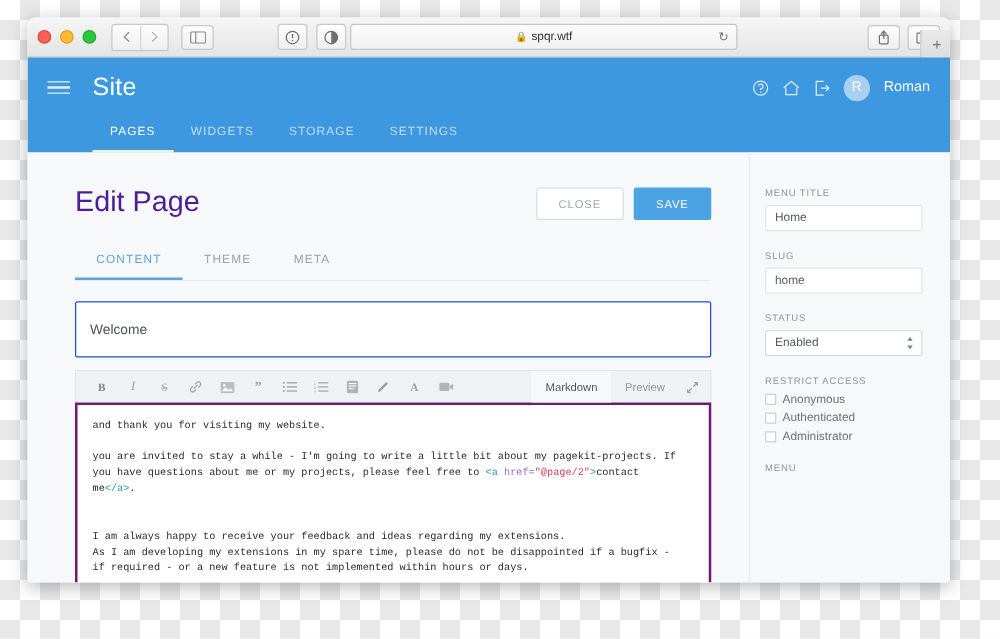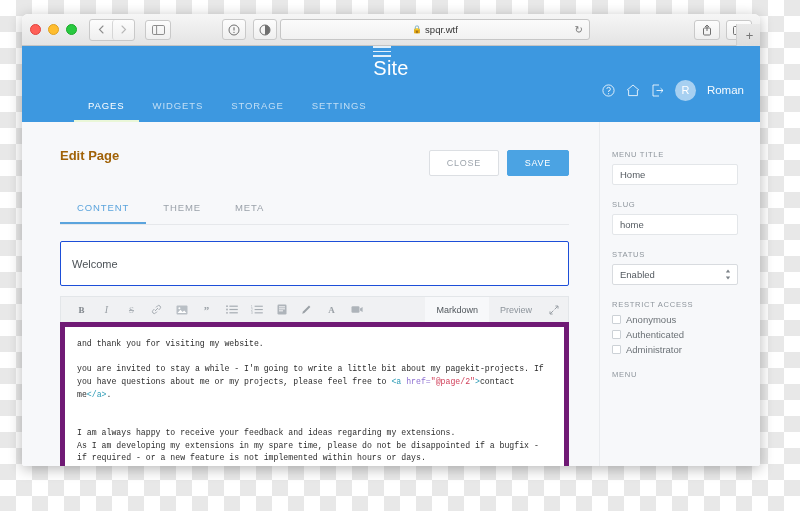--- a/index.html
+++ b/index.html
@@ -92,21 +92,21 @@
     color:#777; font-size: 13px;
     position:absolute; right:-10px; top:4px;
   }
 
   
   #app-header {
     background: #3d98e0;
     flex: none;
     position: relative;
   }
-  #app-topline { height: 48px; display: flex; align-items: center; padding: 0 16px; flex-direction: column; }
+  #app-topline { height: 48px; display: flex; align-items: center; padding: 0 16px; }
   #hamburger { width: 18px; display:flex; flex-direction:column; gap:3px; margin-right:18px; }
   #hamburger span { display:block; height: 1.5px; background: rgba(255,255,255,.85); }
   #site-title { color:#fff; font-size: 20px; font-weight: 400; letter-spacing:.2px; }
   #header-right { margin-left:auto; display:flex; align-items:center; gap:11px; }
   .hicon { color: rgba(255,255,255,.82); display:flex; align-items:center; }
   #avatar {
     width: 21px; height: 21px; border-radius: 50%;
     background: rgba(255,255,255,.55);
     color: #fff; font-size: 11px;
     display:flex; align-items:center; justify-content:center;
@@ -120,21 +120,21 @@
     color: rgba(255,255,255,.68);
     border-bottom: 2.5px solid transparent;
   }
   .atab.active { color:#fff; border-bottom-color: #eaf7d8; }
 
   
   #app-body { flex:1; background:#f7f8fa; display:flex; overflow:hidden; position:relative; }
   #main-col { flex: 1; padding: 26px 30px 0 38px; min-width:0; }
 
   #page-head { display:flex; align-items:flex-start; }
-  #page-title { font-size: 13px; color: #a16207; font-weight:700; }
+  #page-title { font-size: 23px; color: #4c1d95; font-weight:400; }
   #page-actions { margin-left:auto; display:flex; gap:8px; padding-top:2px;}
   .btn { font-size: 9px; letter-spacing:.7px; padding: 7px 17px; border-radius: 2px; }
   .btn-outline { border:1px solid #dcdfe3; color:#9ea5ad; background:#fff; }
   .btn-primary { background:#4ba3e3; color:#fff; border:1px solid #4ba3e3; }
 
   #content-tabs { display:flex; margin-top: 22px; border-bottom: 1px solid #e6e8eb; }
   .ctab { font-size: 9.5px; letter-spacing:.9px; color:#9ba2aa; padding: 4px 17px 9px; border-bottom:2px solid transparent; }
   .ctab.active { color:#5ba4dd; border-bottom-color:#5ba4dd; }
 
   #title-input {
@@ -155,21 +155,21 @@
     padding-left: 8px;
   }
   .tbtn { width: 25px; height: 24px; display:flex; align-items:center; justify-content:center; color:#9aa0a6; }
   .tbtn svg { display:block; }
   #toolbar-right { margin-left:auto; display:flex; align-items:stretch; height:100%; }
   .modebtn { display:flex; align-items:center; padding: 0 11px; font-size: 9px; color:#8d949b; }
   .modebtn.active { background:#f7f8fa; color:#50565c; }
   #expand-btn { display:flex; align-items:center; padding: 0 9px 0 6px; color:#9aa0a6; }
 
   #editor-area {
-    background:#fff; border:5px solid #701a75;
+    background:#fff; border:2px solid #701a75;
     height: 168px;
     padding: 11px 12px;
     font-family: "Liberation Mono", monospace;
     font-size: 8.2px; line-height: 1.55;
     color: #2c2c2c;
     white-space: pre-wrap;
     overflow:hidden;
   }
   .tok-tag { color:#2b9ab5; }
   .tok-attr { color:#8d6fd1; }

